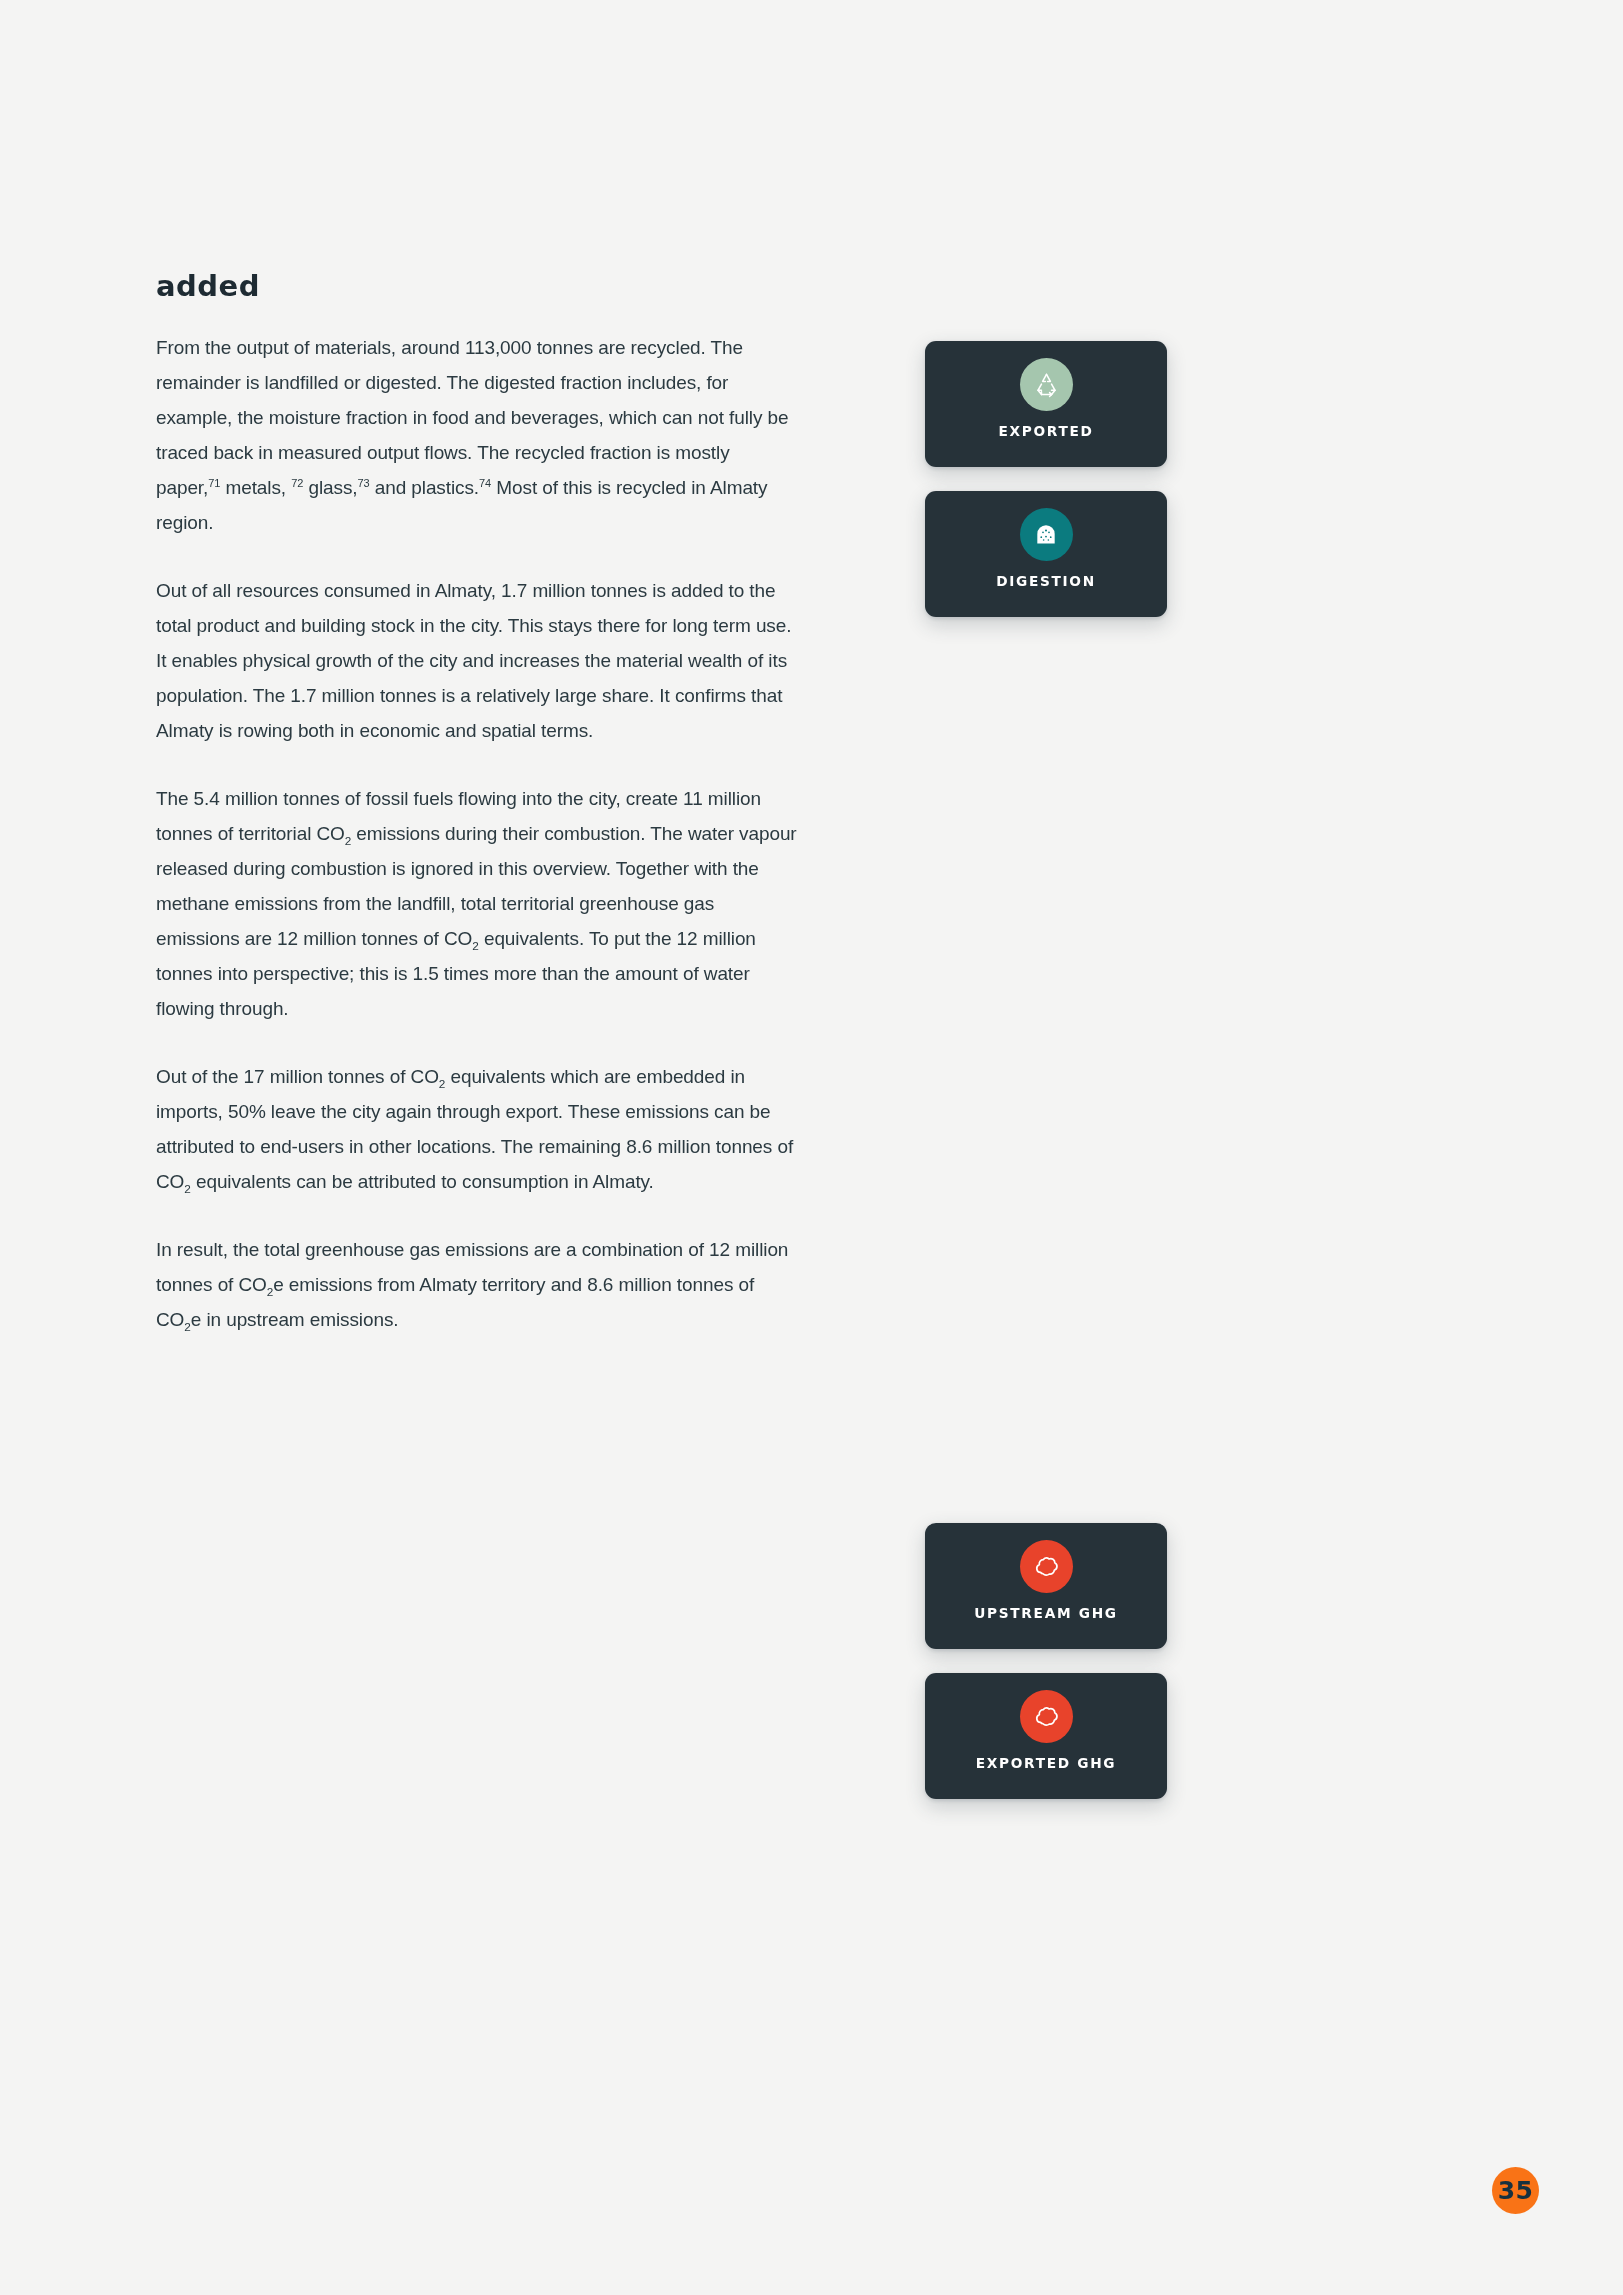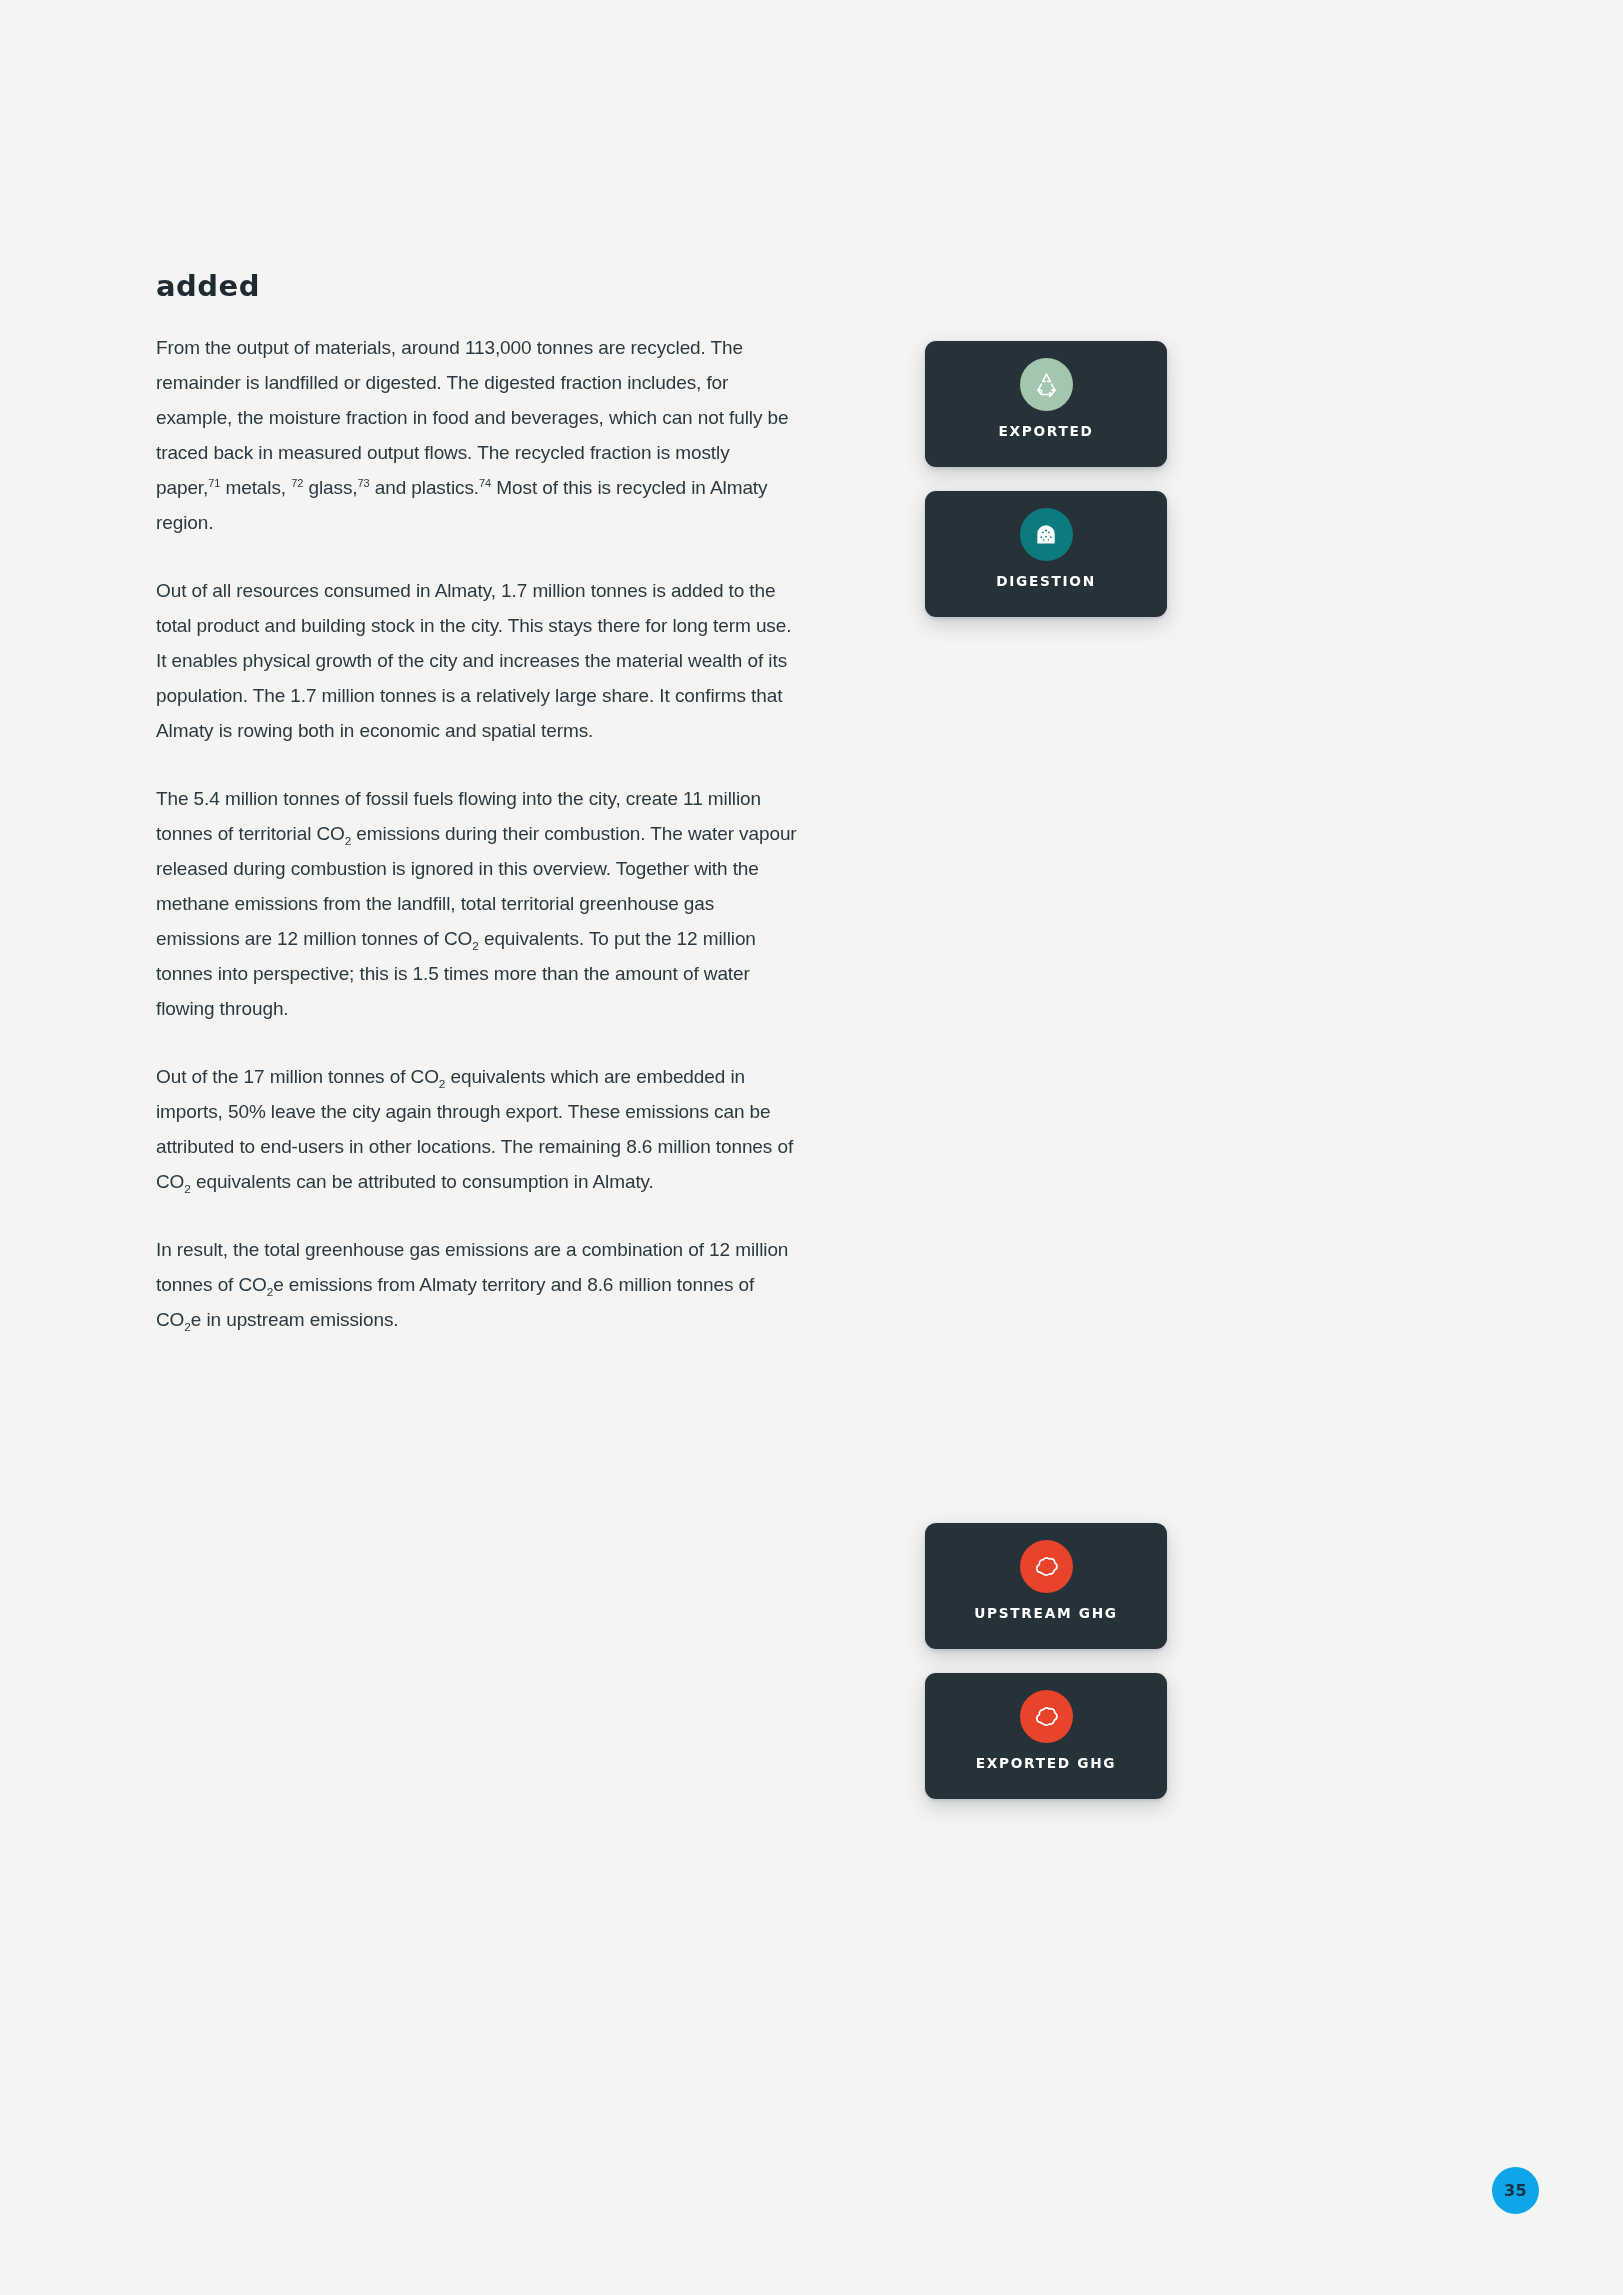--- a/index.html
+++ b/index.html
@@ -110,26 +110,26 @@
   }
 
   
   .page-number {
     position: absolute;
     left: 1492px;
     top: 2167px;
     width: 47px;
     height: 47px;
     border-radius: 50%;
-    background: #0ea5e9;
+    background: #f97316;
     display: flex;
     align-items: center;
     justify-content: center;
     font-family: "DejaVu Sans", sans-serif;
-    font-size: 16px;
+    font-size: 25px;
     font-weight: 700;
     color: #16313f;
     letter-spacing: 0.4px;
   }
 </style>
 </head>
 <body>
 
 <div class="page">
 

